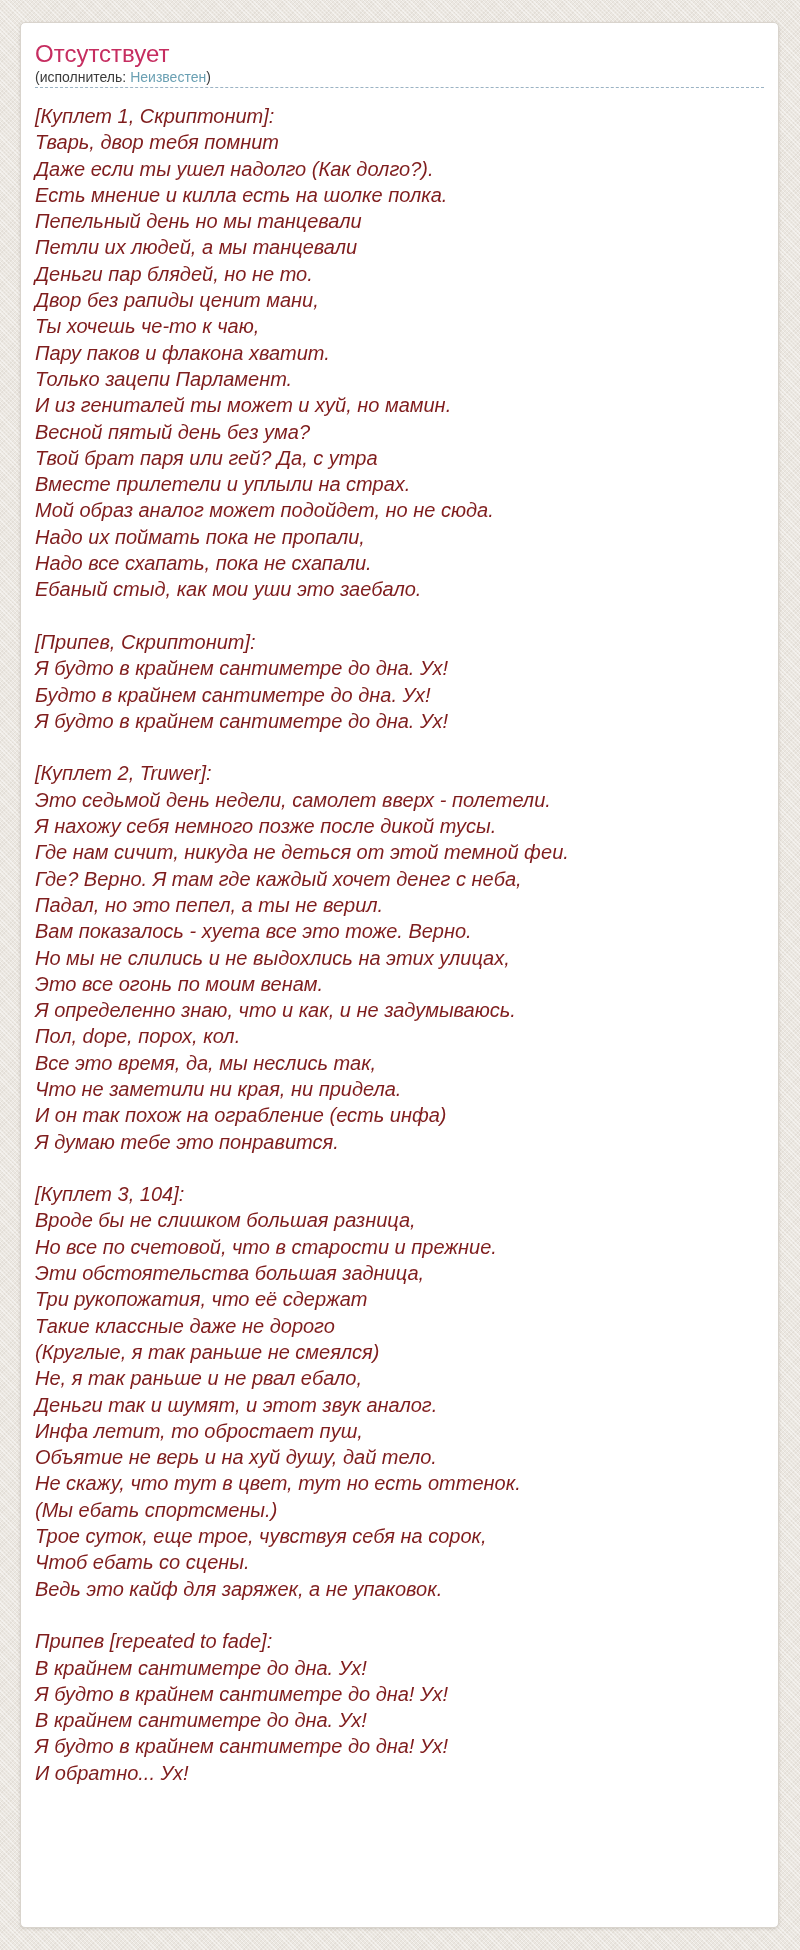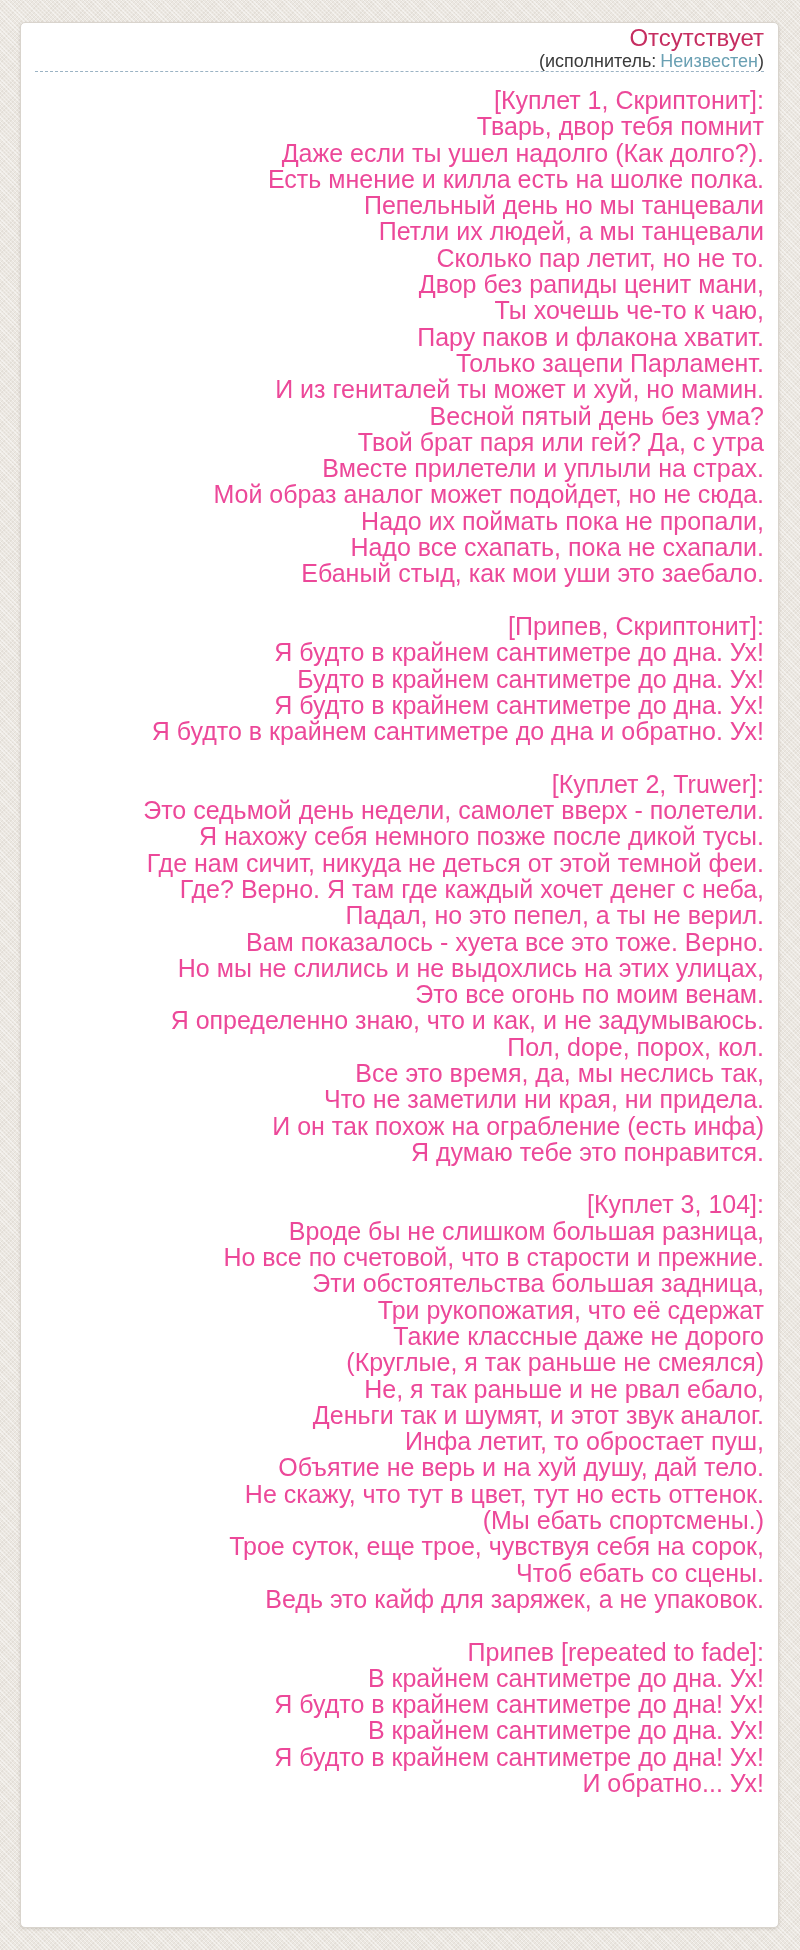--- a/index.html
+++ b/index.html
@@ -21,51 +21,51 @@
     position: absolute;
     left: 20px;
     top: 22px;
     width: 759px;
     height: 1906px;
     box-sizing: border-box;
     background: #ffffff;
     border: 1px solid #d9d4cd;
     border-radius: 5px;
     box-shadow: 0 1px 3px rgba(120,110,100,0.25);
-    padding: 0 14px 0 14px;
-    text-align: right;
+    padding: 16px 14px 0 14px;
   }
   h1.title {
     margin: 0;
     font-size: 24px;
     line-height: 30px;
     font-weight: normal;
     color: #c62d60;
   }
   .artist {
-    font-size: 18px;
+    font-size: 14px;
     line-height: 16px;
     color: #3a3a3a;
     white-space: nowrap;
   }
   .artist a {
     color: #6aa0b3;
     text-decoration: none;
     margin-left: 4px;
   }
   .separator {
     border-bottom: 1px dashed #9bb3c4;
     height: 1px;
     margin-top: 1px;
   }
   .lyrics {
     margin-top: 15px;
-    font-size: 25px;
+    font-size: 20px;
     line-height: 26.3px;
-    color: #ec4899;
+    color: #7f1d1d;
+    font-style: italic;
   }
   .lyric-line {
     white-space: pre;
   }
 </style>
 </head>
 <body>
 
 <div class="card">
   <h1 class="title" style="color: rgb(198, 45, 96);">Отсутствует</h1>
@@ -73,39 +73,38 @@
     <span>(исполнитель:</span><a href="#" style="color: rgb(106, 160, 179);">Неизвестен</a><span>)</span>
   </div>
   <div class="separator"></div>
   <div class="lyrics">
       <div class="lyric-line">[Куплет 1, Скриптонит]:</div>
       <div class="lyric-line">Тварь, двор тебя помнит</div>
       <div class="lyric-line">Даже если ты ушел надолго (Как долго?).</div>
       <div class="lyric-line">Есть мнение и килла есть на шолке полка.</div>
       <div class="lyric-line">Пепельный день но мы танцевали</div>
       <div class="lyric-line">Петли их людей, а мы танцевали</div>
-      <div class="lyric-line">Сколько пар летит, но не то.</div>
+      <div class="lyric-line">Деньги пар блядей, но не то.</div>
       <div class="lyric-line">Двор без рапиды ценит мани,</div>
       <div class="lyric-line">Ты хочешь че-то к чаю,</div>
       <div class="lyric-line">Пару паков и флакона хватит.</div>
       <div class="lyric-line">Только зацепи Парламент.</div>
       <div class="lyric-line">И из гениталей ты может и хуй, но мамин.</div>
       <div class="lyric-line">Весной пятый день без ума?</div>
       <div class="lyric-line">Твой брат паря или гей? Да, с утра</div>
       <div class="lyric-line">Вместе прилетели и уплыли на страх.</div>
       <div class="lyric-line">Мой образ аналог может подойдет, но не сюда.</div>
       <div class="lyric-line">Надо их поймать пока не пропали,</div>
       <div class="lyric-line">Надо все схапать, пока не схапали.</div>
       <div class="lyric-line">Ебаный стыд, как мои уши это заебало.</div>
       <div class="lyric-line">&nbsp;</div>
       <div class="lyric-line">[Припев, Скриптонит]:</div>
       <div class="lyric-line">Я будто в крайнем сантиметре до дна. Ух!</div>
       <div class="lyric-line">Будто в крайнем сантиметре до дна. Ух!</div>
       <div class="lyric-line">Я будто в крайнем сантиметре до дна. Ух!</div>
-      <div class="lyric-line">Я будто в крайнем сантиметре до дна и обратно. Ух!</div>
       <div class="lyric-line">&nbsp;</div>
       <div class="lyric-line">[Куплет 2, Truwer]:</div>
       <div class="lyric-line">Это седьмой день недели, самолет вверх - полетели.</div>
       <div class="lyric-line">Я нахожу себя немного позже после дикой тусы.</div>
       <div class="lyric-line">Где нам сичит, никуда не деться от этой темной феи.</div>
       <div class="lyric-line">Где? Верно. Я там где каждый хочет денег с неба,</div>
       <div class="lyric-line">Падал, но это пепел, а ты не верил.</div>
       <div class="lyric-line">Вам показалось - хуета все это тоже. Верно.</div>
       <div class="lyric-line">Но мы не слились и не выдохлись на этих улицах,</div>
       <div class="lyric-line">Это все огонь по моим венам.</div>

